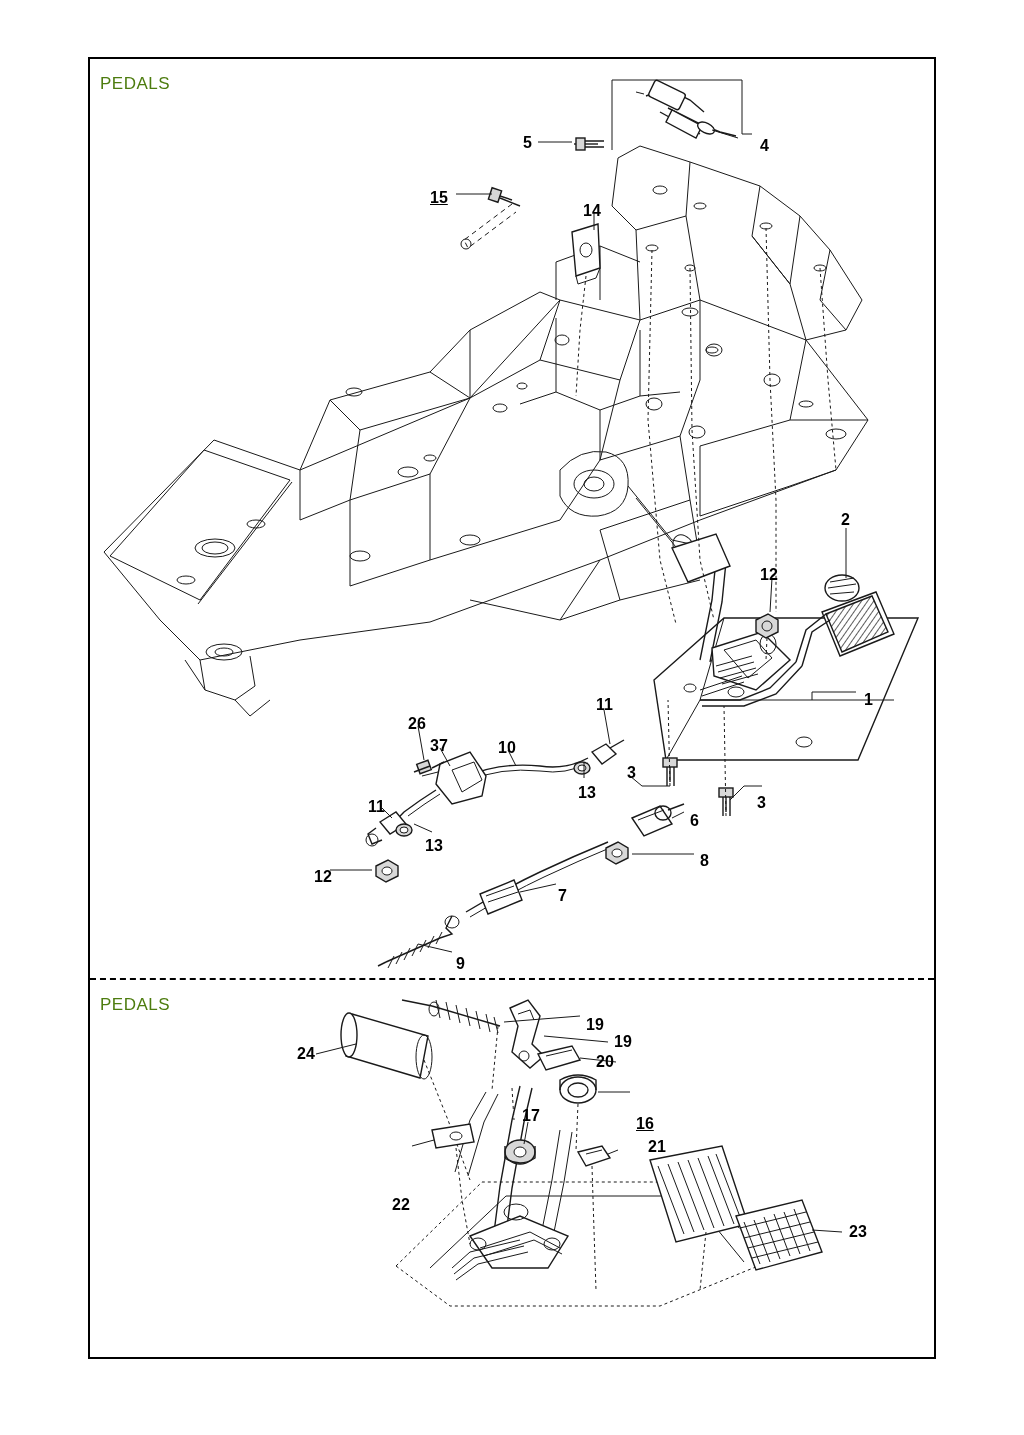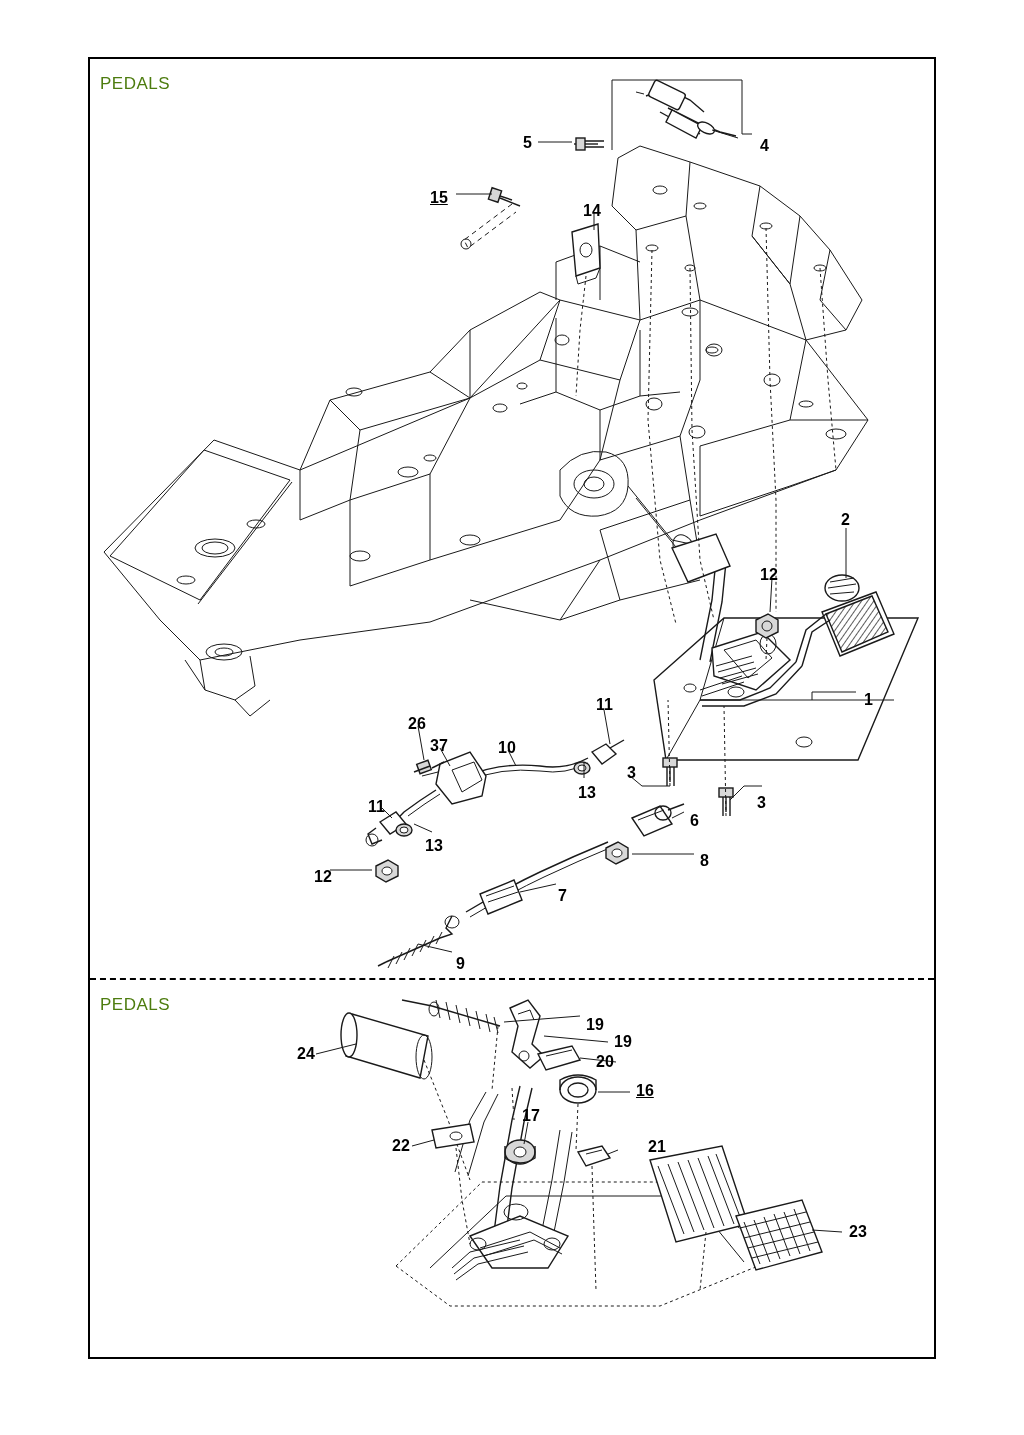--- a/index.html
+++ b/index.html
@@ -461,20 +461,20 @@
     <div class="callout" style="left:314px; top:869px;">12</div>
     <div class="callout" style="left:558px; top:888px;">7</div>
     <div class="callout" style="left:456px; top:956px;">9</div>
   </div>
 
   <div>
     <div class="callout" style="left:586px; top:1008px;margin-top:9px;">19</div>
     <div class="callout" style="left:614px; top:1034px;">19</div>
     <div class="callout" style="left:596px; top:1054px;">20</div>
     <div class="callout" style="left:297px; top:1046px;">24</div>
-    <div class="callout" style="left:636px; top:1083px;text-decoration:underline;">16</div>
+    <div class="callout" style="left:636px; top:1116px;text-decoration:underline;">16</div>
     <div class="callout" style="left:522px; top:1108px;">17</div>
-    <div class="callout" style="left:392px; top:1138px;text-align:center;">22</div>
+    <div class="callout" style="left:392px; top:1197px;text-align:center;">22</div>
     <div class="callout" style="left:648px; top:1139px;">21</div>
     <div class="callout" style="left:849px; top:1224px;">23</div>
   </div>
 
 </div>
 
 </body></html>

